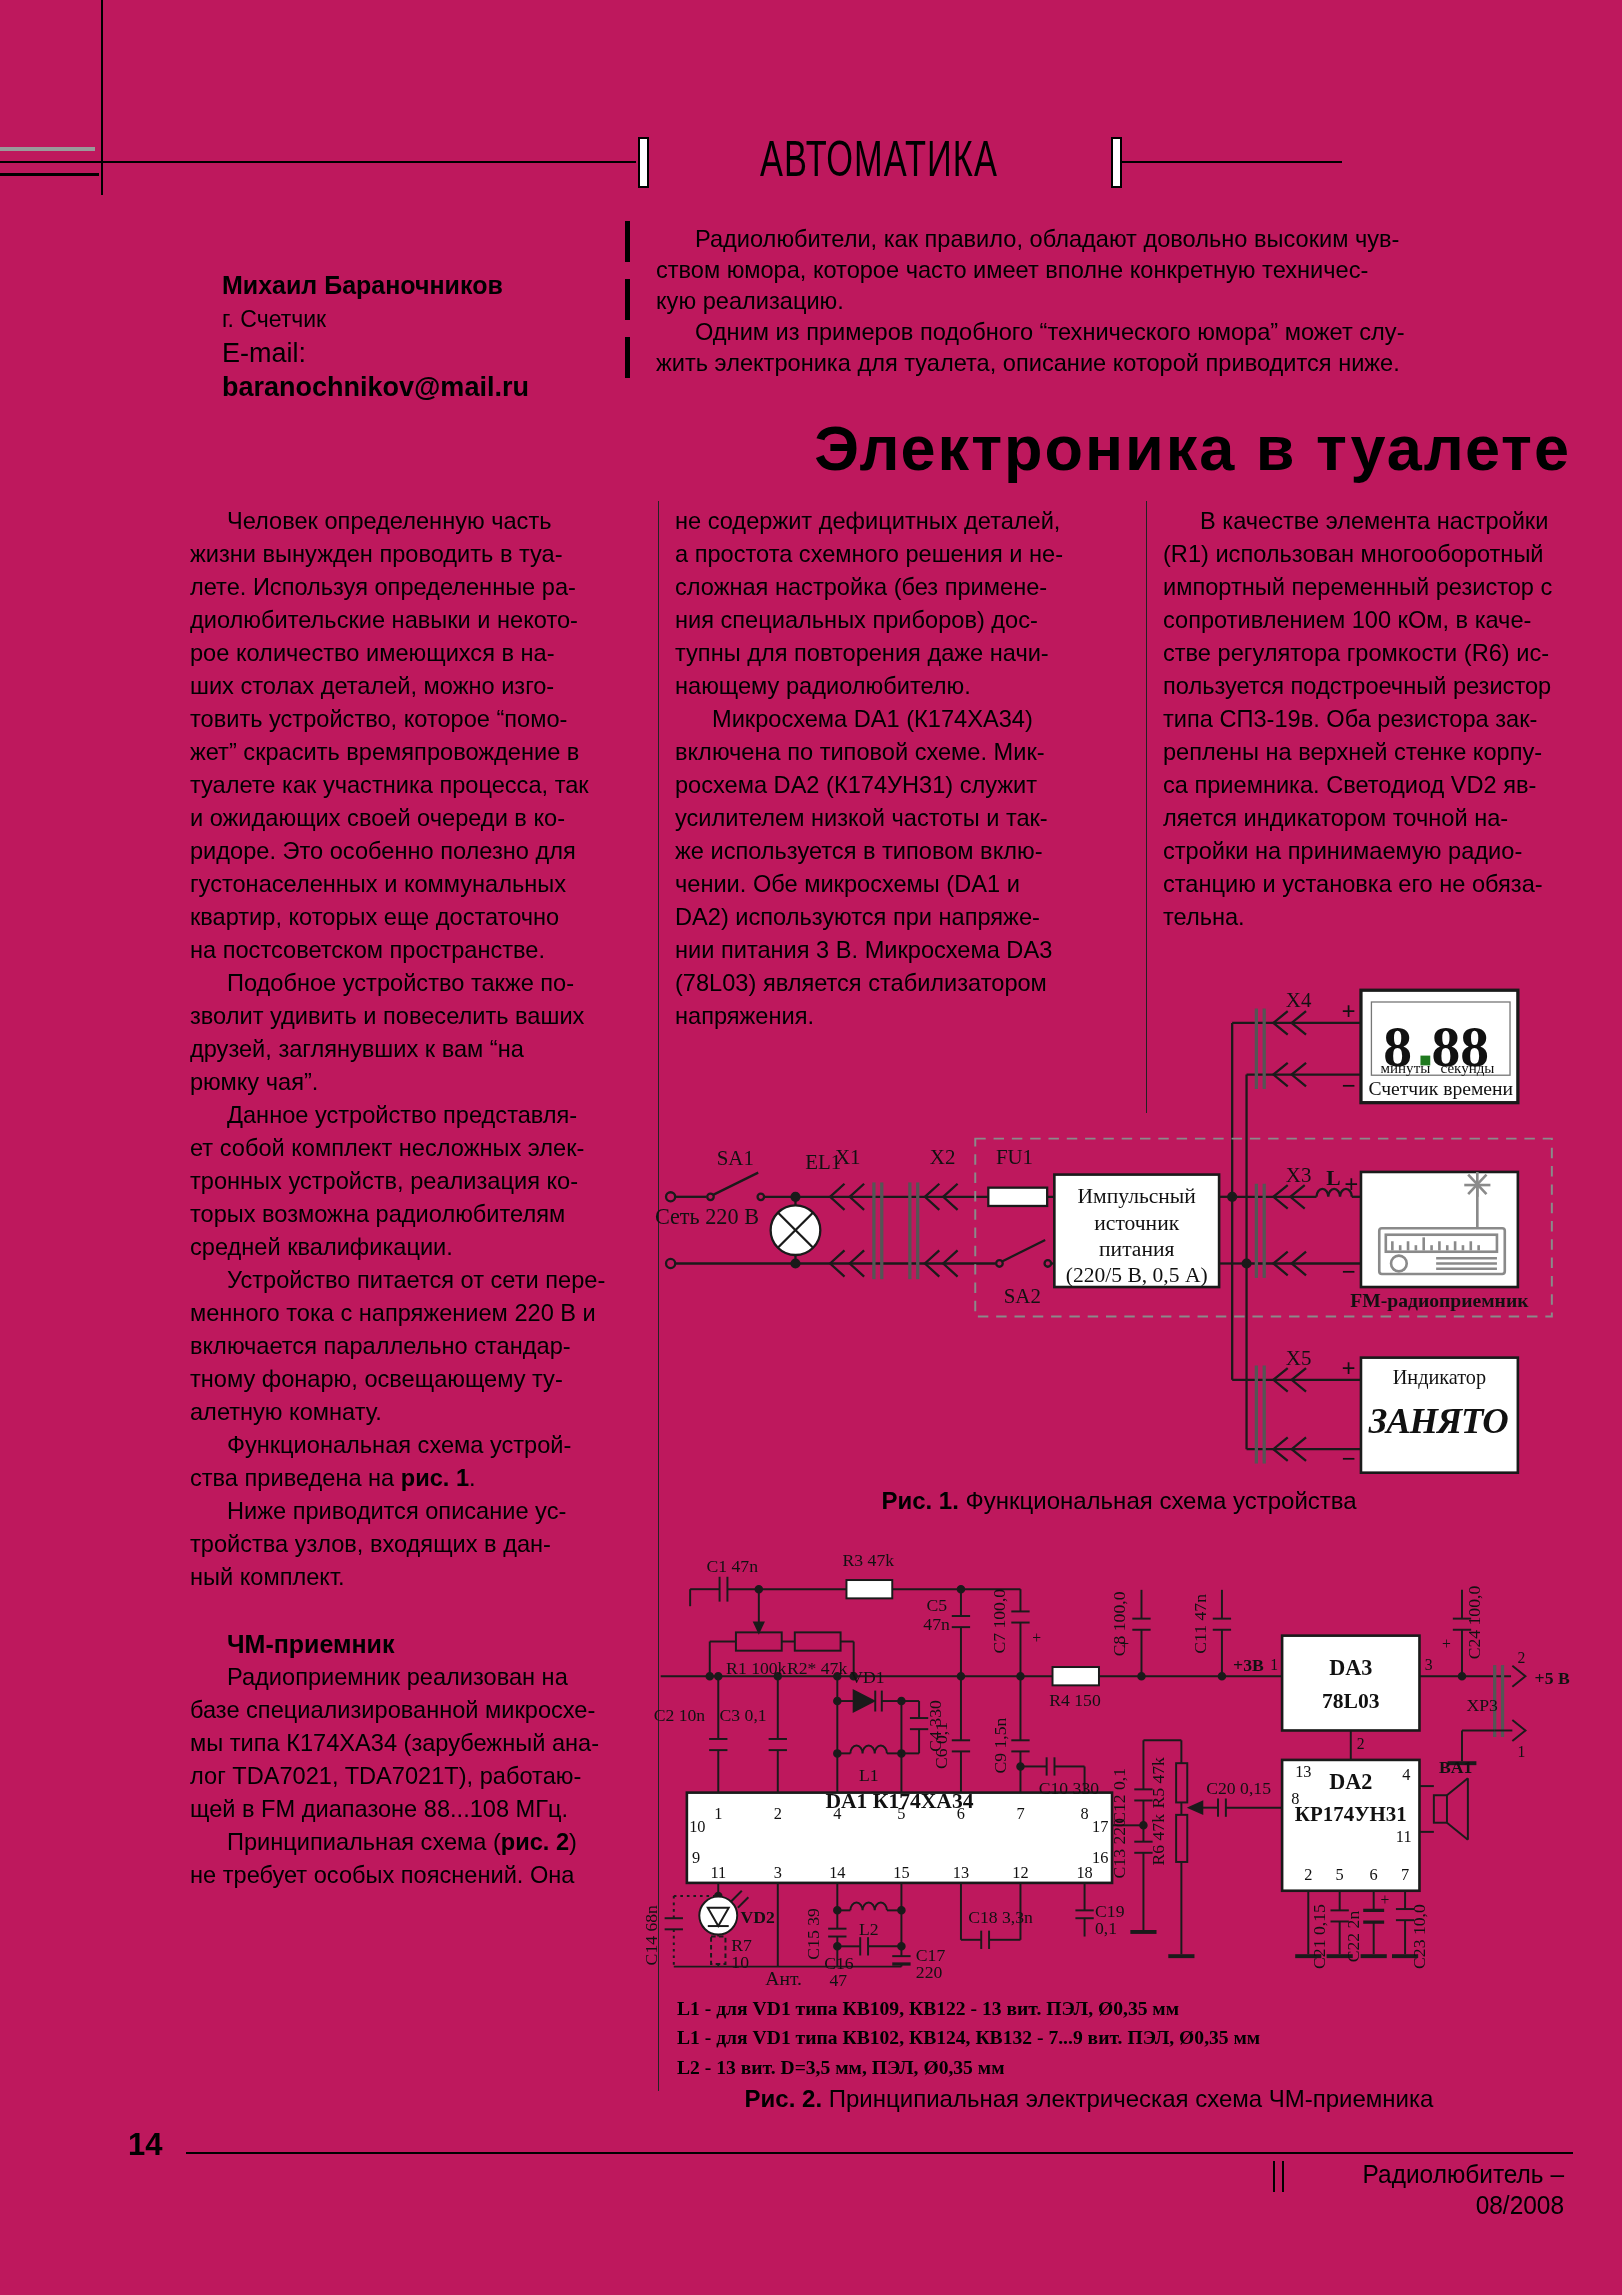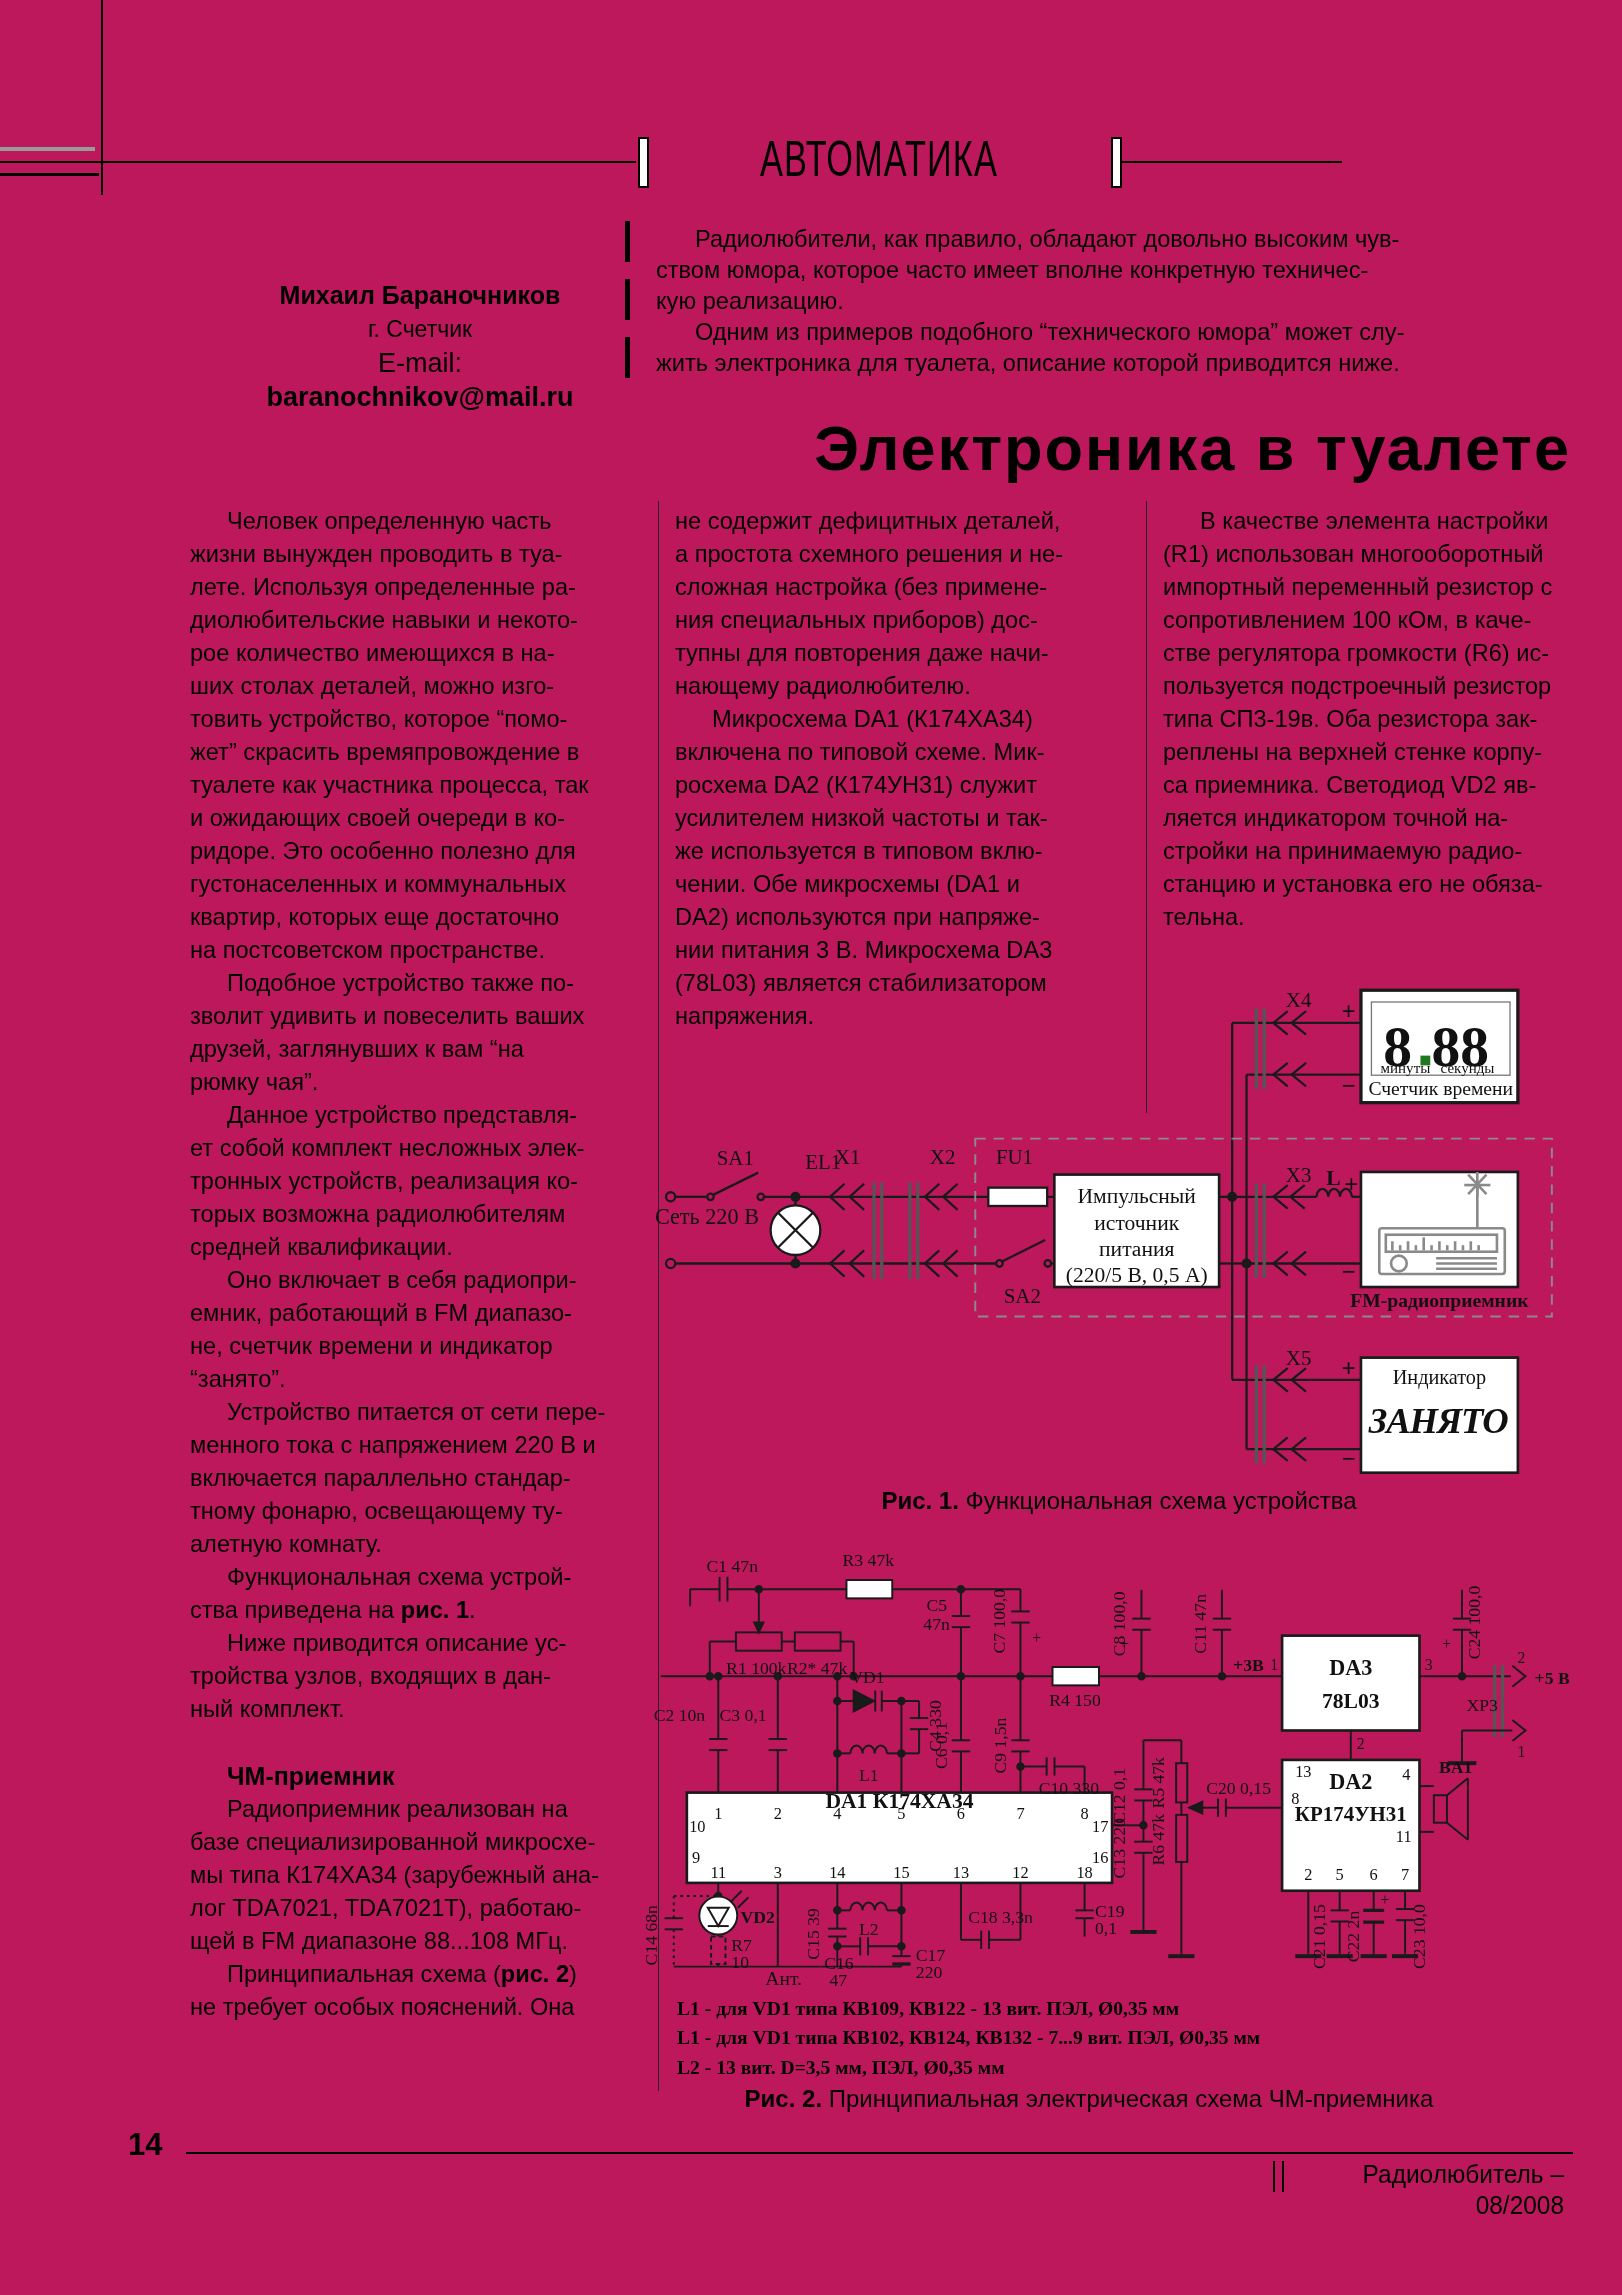--- a/index.html
+++ b/index.html
@@ -27,21 +27,21 @@
   <div class="abs rule" style="left:101px;top:0;width:2px;height:195px"></div>
   <div class="abs" style="left:0;top:147px;width:95px;height:3.9px;background:#9a9a9a"></div>
   <div class="abs rule" style="left:0;top:173px;width:99px;height:2.6px"></div>
 
   <div class="abs rule" style="left:0;top:161px;width:636px;height:2px"></div>
   <div class="abs bracket" style="left:638px;top:137px"></div>
   <div class="abs" style="left:648px;top:131px;width:462px;text-align:center;font-size:43px;letter-spacing:1.3px;transform:scale(0.8,1.15);transform-origin:center top;">АВТОМАТИКА</div>
   <div class="abs bracket" style="left:1111px;top:137px"></div>
   <div class="abs rule" style="left:1120px;top:161px;width:222px;height:2px"></div>
 
-  <div class="abs" style="left:222px;top:278px;width:396px;text-align:center;line-height:34px;">
+  <div class="abs" style="left:222px;top:268px;width:396px;text-align:left;line-height:34px;">
     <div class="b" style="font-size:25px">Михаил Бараночников</div>
     <div style="font-size:23px">г. Счетчик</div>
     <div style="font-size:27px"><span>E-mail: </span><span class="b">baranochnikov@mail.ru</span></div>
   </div>
 
   <div class="abs dash-v" style="left:625px;top:221px;height:165px"></div>
 
   <div class="abs lede" style="left:656px;top:224px;width:915px;">
     <p class="par" style="text-indent:39px">Радиолюбители, как правило, обладают довольно высоким чув-
 ством юмора, которое часто имеет вполне конкретную техничес-
@@ -72,24 +72,20 @@
 на постсоветском пространстве.</p>
     <p class="par">Подобное устройство также по-
 зволит удивить и повеселить ваших
 друзей, заглянувших к вам “на
 рюмку чая”.</p>
     <p class="par">Данное устройство представля-
 ет собой комплект несложных элек-
 тронных устройств, реализация ко-
 торых возможна радиолюбителям
 средней квалификации.</p>
-    <p class="par">Оно включает в себя радиопри-
-емник, работающий в FM диапазо-
-не, счетчик времени и индикатор
-“занято”.</p>
     <p class="par">Устройство питается от сети пере-
 менного тока с напряжением 220 В и
 включается параллельно стандар-
 тному фонарю, освещающему ту-
 алетную комнату.</p>
     <p class="par"><span>Функциональная схема устрой-
 ства приведена на </span><span class="b">рис. 1</span><span>.</span></p>
     <p class="par">Ниже приводится описание ус-
 тройства узлов, входящих в дан-
 ный комплект.</p>

